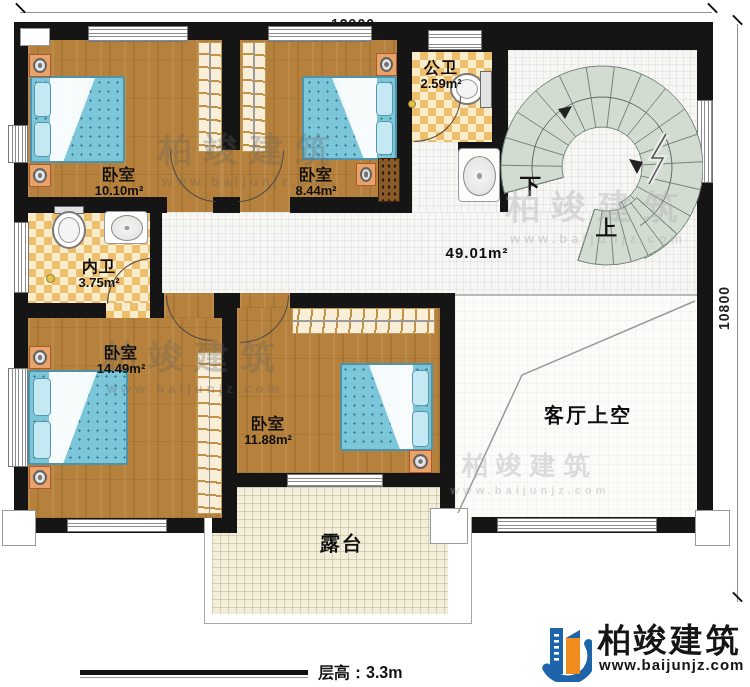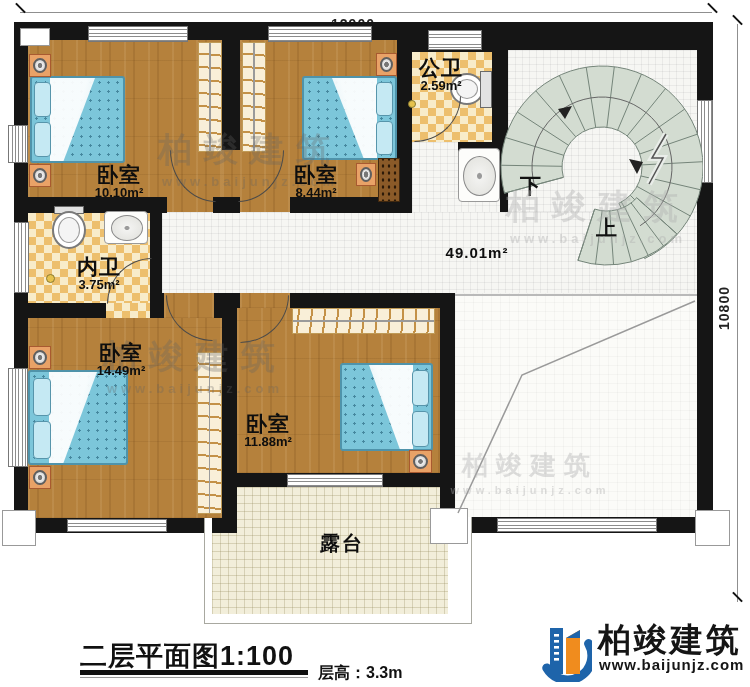--- a/index.html
+++ b/index.html
@@ -60,21 +60,21 @@
   .d-tl{border-color:#4a4a4a transparent transparent #4a4a4a;border-radius:100% 0 0 0;}
   .toilet-bowl{background:#fff;border:2px solid #7a7a7a;border-radius:50%;box-sizing:border-box;}
   .toilet-inner{position:absolute;inset:4px;border:1.5px solid #9a9a9a;border-radius:50%;background:#f4f4f4;}
   .tank{background:#e2e2e2;border:1.5px solid #6a6a6a;box-sizing:border-box;}
   .sinkbox{background:#fdfdfb;border:1.5px solid #999;border-radius:4px;box-sizing:border-box;}
   .basin{position:absolute;border:1.5px solid #8a8a8a;border-radius:50%;
     background:radial-gradient(#9a9a9a 2px,#f2f2f0 3px,#e6e6e2 70%,#d0d0cc);}
   .knob{border-radius:50%;background:#e6c24d;border:1.5px solid #8a7a30;box-sizing:border-box;}
   
   .rlabel{transform:translate(-50%,-50%);text-align:center;color:#0e0e0e;line-height:1.05;white-space:nowrap;}
-  .rlabel .nm{display:block;font-size:21px;font-weight:bold;letter-spacing:1px;}
+  .rlabel .nm{display:block;font-size:16px;font-weight:bold;letter-spacing:1px;}
   .rlabel .ar{display:block;font-size:13px;font-weight:bold;}
   .biglabel{transform:translate(-50%,-50%);font-size:20px;font-weight:bold;color:#0e0e0e;letter-spacing:2px;white-space:nowrap;}
   .stairlabel{font-size:21px;font-weight:bold;color:#111;}
   .dimtext{font-size:14px;font-weight:bold;color:#222;letter-spacing:1px;}
   .dimline{background:#8f8f8f;}
   .tick{width:13px;height:2px;background:#111;transform:rotate(45deg);}
   .wm{transform:translate(-50%,-50%);text-align:center;font-weight:bold;pointer-events:none;white-space:nowrap;}
   .wm .t1{display:block;font-size:34px;letter-spacing:12px;}
   .wm .t2{display:block;font-size:13px;letter-spacing:4px;margin-top:1px;}
   .wm.dark{color:rgba(100,100,100,.30);}
@@ -299,25 +299,23 @@
     <span class="nm">卧室</span>
       <span class="ar">14.49m²</span>
   </div>
   <div class="abs rlabel" style="left:268px;top:431px;">
     <span class="nm">卧室</span>
       <span class="ar">11.88m²</span>
   </div>
   <div class="abs rlabel" style="left:477px;top:253px;">
     <span class="nm" style="font-size:15px;">49.01m²</span>
   </div>
+  <div class="abs biglabel" style="left:588px;top:415px;">客厅上空</div>
   <div class="abs biglabel" style="left:342px;top:543px;">露台</div>
 
-  <div class="abs plan-title" style="left:80px;top:638px;">
-    <span>二层平面图</span><span>1:100</span>
-  </div>
   <div class="abs title-rule" style="left:80px;top:670px;width:228px;height:5px;"></div>
   <div class="abs title-rule2" style="left:80px;top:677px;width:228px;height:1px;"></div>
   <div class="abs infotext" style="left:318px;top:663px;">
     <span>层高：</span><span>3.3m</span>
   </div>
 
   <svg class="abs" style="left:528px;top:616px;" width="64" height="66" viewBox="0 0 64 66">
     <path d="M10,52 A24,24 0 0 1 34,10" fill="none" stroke="#1e64aa" stroke-width="9" stroke-linecap="round" transform="rotate(210 32 33)"></path>
     <rect x="22" y="12" width="13" height="46" fill="#1e64aa"></rect>
     <g fill="#fff">

